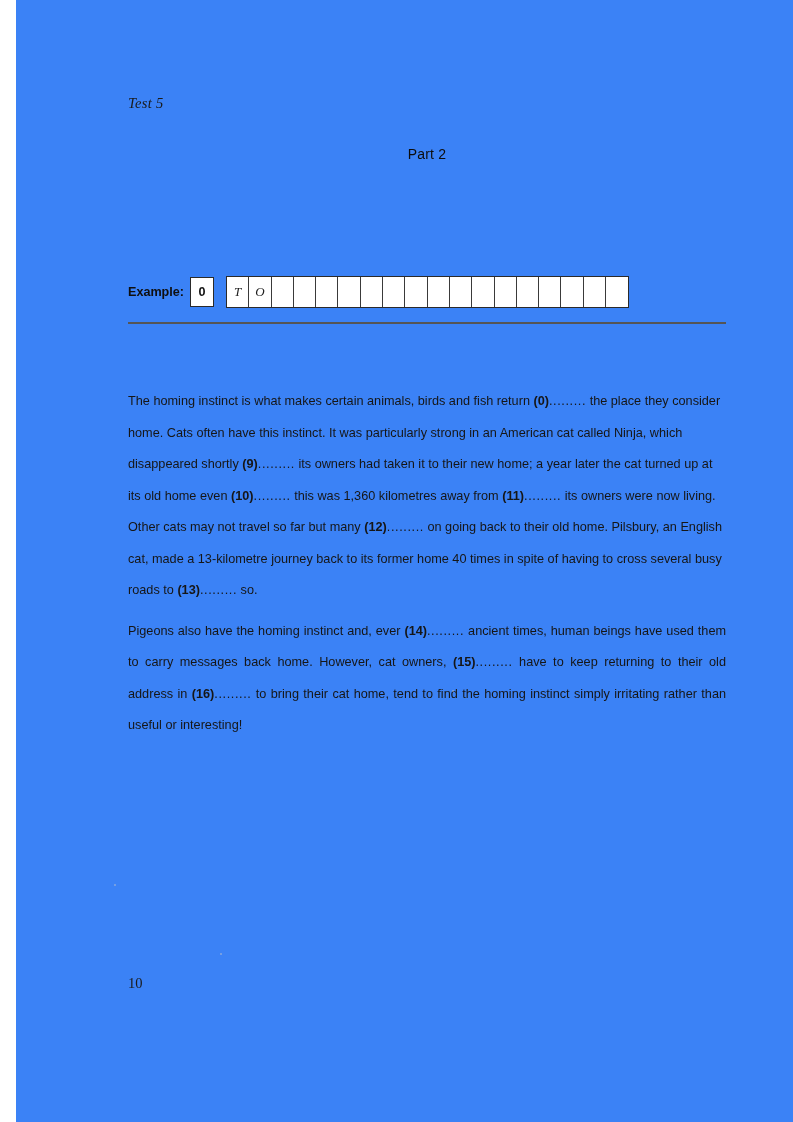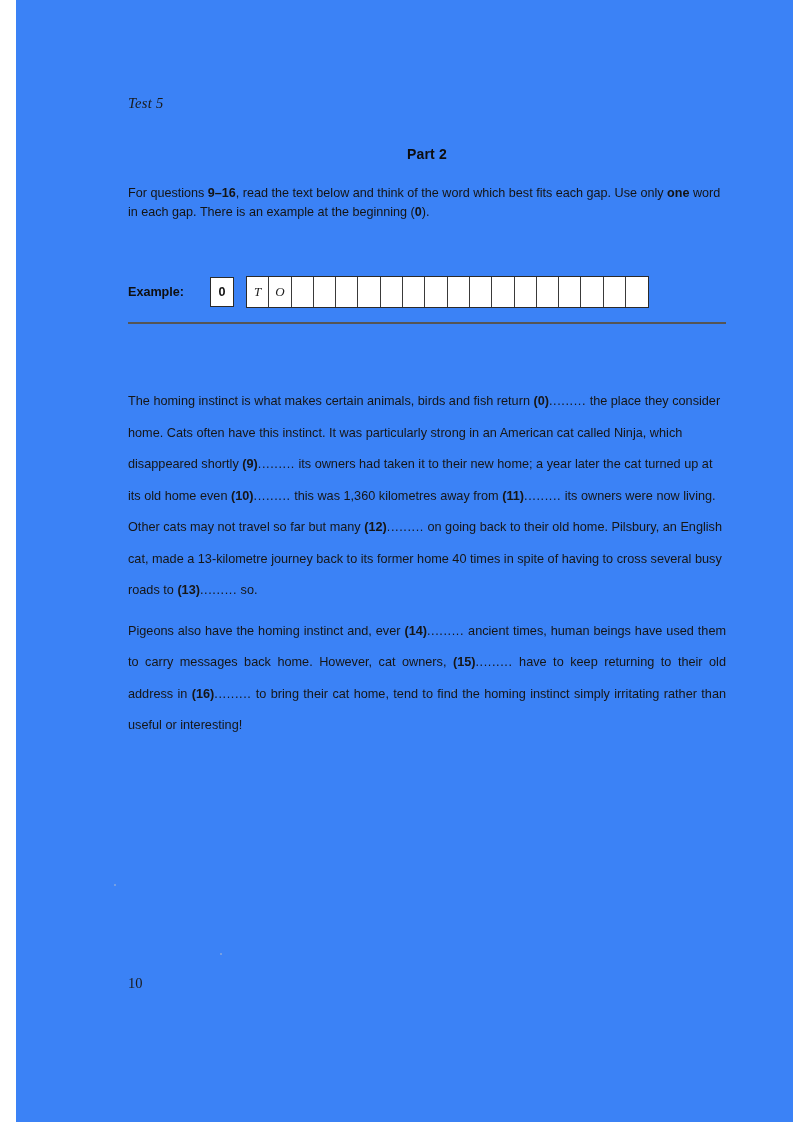--- a/index.html
+++ b/index.html
@@ -36,21 +36,21 @@
   }
 
   
   .part-heading {
     position: absolute;
     left: 112px;
     top: 146px;
     width: 598px;
     text-align: center;
     font-size: 14px;
-    font-weight: bold;
+    font-weight: normal;
     letter-spacing: 0.2px;
     color: #0d0d0d;
   }
 
   
   .rubric {
     position: absolute;
     left: 112px;
     top: 184px;
     width: 600px;
@@ -75,21 +75,21 @@
     position: absolute;
     left: 112px;
     top: 276px;
     display: flex;
     align-items: center;
   }
   .example-label {
     font-size: 12.6px;
     font-weight: bold;
     color: #0f0f0f;
-    margin-right: 26px;
+    margin-right: 6px;
     line-height: 1;
   }
   .zero-box {
     width: 24px;
     height: 30px;
     border: 1.6px solid #2a2a2a;
     display: flex;
     align-items: center;
     justify-content: center;
     font-size: 12.6px;
@@ -186,23 +186,20 @@
 </style>
 </head>
 <body>
 
 <div class="page">
 
   <div class="test-header">Test 5</div>
 
   <div class="part-heading">Part 2</div>
 
-  <div class="rubric">
-    <span>For questions </span><b>9–16</b><span>, read the text below and think of the word which best fits each gap. Use only </span><b>one</b><span> word in each gap. There is an example at the beginning (</span><b>0</b><span>).</span>
-  </div>
 
 
   <div class="example-row">
     <span class="example-label">Example:</span>
     <span class="zero-box">0</span>
     <span class="answer-grid">
         <span class="answer-cell">T</span>
         <span class="answer-cell">O</span>
         <span class="answer-cell"></span>
         <span class="answer-cell"></span>

